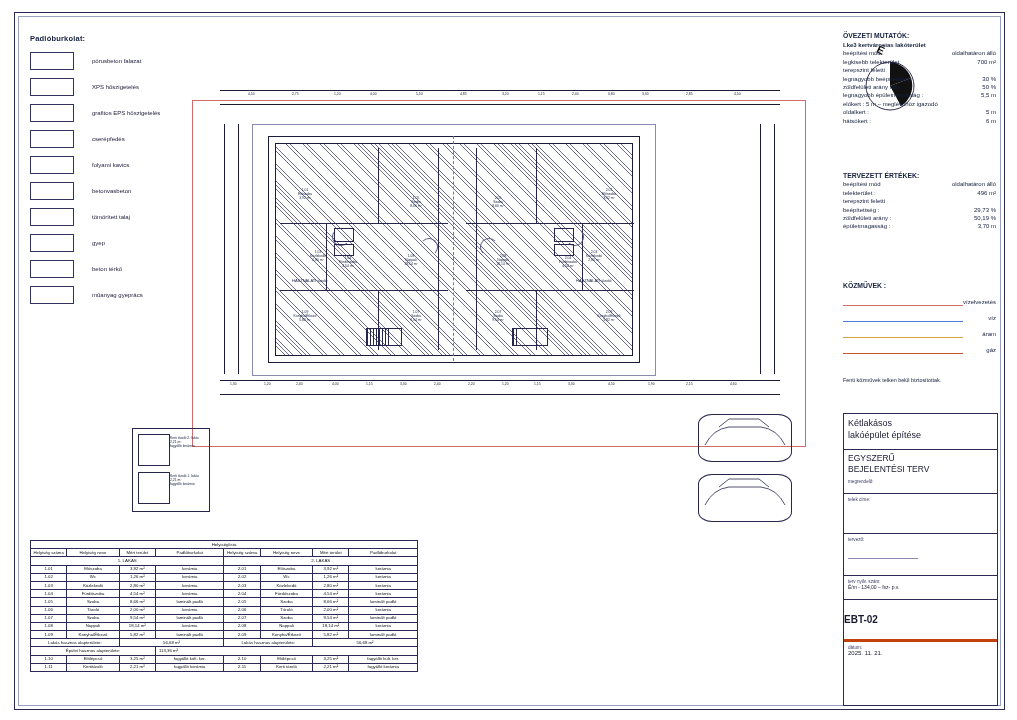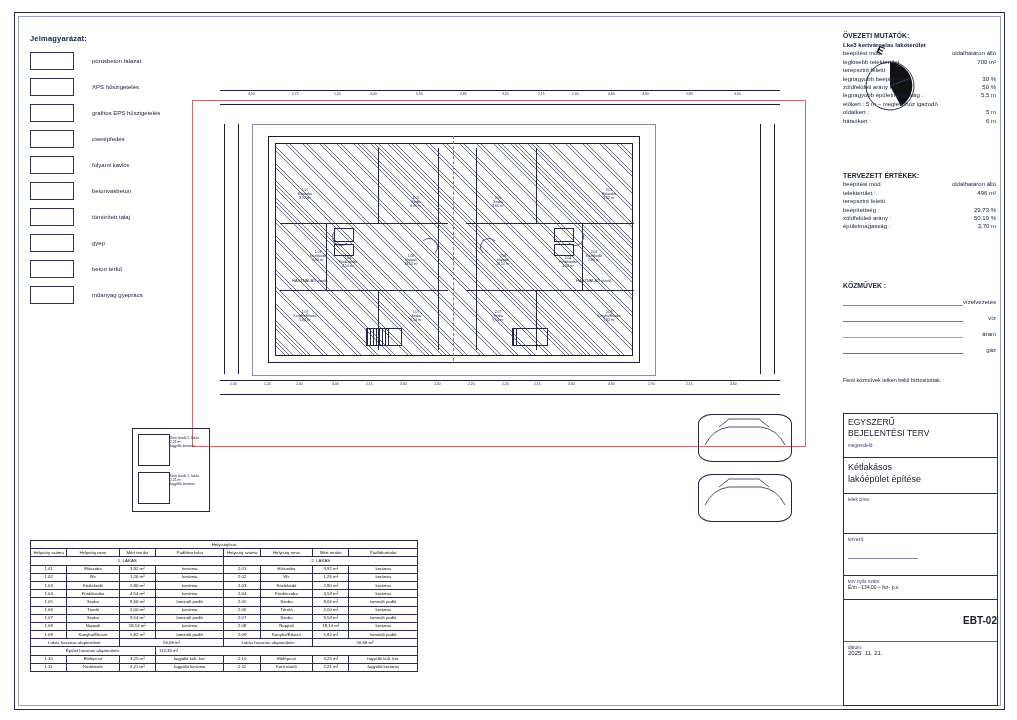--- a/index.html
+++ b/index.html
@@ -75,21 +75,21 @@
   .note{position:absolute;font-size:4px;color:#16213e;}
 </style>
 </head>
 <body>
 
 <div id="sheet">
   <div class="frame"></div>
   <div class="frame2"></div>
 
   <div id="legend">
-    <div class="ltitle">Jelmagyarázat:</div>
+    <div class="ltitle">Padlóburkolat:</div>
 
     <div class="lrow">
       <div class="swatch hatch-diag"></div>
       <div class="lname">pórusbeton falazat</div>
     </div>
     <div class="lrow">
       <div class="swatch hatch-cross"></div>
       <div class="lname">XPS hőszigetelés</div>
     </div>
     <div class="lrow">
@@ -333,42 +333,42 @@
       <div style="position:absolute;right:0;top:0;">áram</div>
     </div>
     <div style="position:relative;height:16px;">
       <div class="uline" style="top:6px;border-top-color:#c8542d;"></div>
       <div style="position:absolute;right:0;top:0;">gáz</div>
     </div>
     <div style="margin-top:14px;font-size:5.4px;">Fenti közművek telken belül biztosítottak.</div>
   </div>
 
   <div id="titleblock">
+    <div class="tb-row" style="height:36px;">
+      <div class="big">Kétlakásos</div>
+      <div class="big">lakóépület építése</div>
+    </div>
     <div class="tb-row" style="height:44px;">
       <div class="mid">EGYSZERŰ</div>
       <div class="mid">BEJELENTÉSI TERV</div>
       <div class="lbl" style="margin-top:4px;">megrendelő:</div>
     </div>
-    <div class="tb-row" style="height:36px;">
-      <div class="big">Kétlakásos</div>
-      <div class="big">lakóépület építése</div>
-    </div>
     <div class="tb-row" style="height:40px;">
       <div class="lbl">telek címe:</div>
     </div>
     <div class="tb-row" style="height:42px;">
       <div class="lbl">tervező:</div>
       <div style="margin-top:16px;border-top:0.6px solid #8a8ab0;width:70px;"></div>
     </div>
     <div class="tb-row" style="height:24px;">
       <div class="lbl">terv nyilv. szám:</div>
       <div class="val" style="font-size:5px;">É/m - 134,00 – fsz- p.v.</div>
     </div>
     <div class="tbsplit" style="height:42px;">
-      <div style="flex:1;border-bottom:1px solid #c2410c;display:flex;align-items:center;justify-content:flex-end;">
+      <div style="flex:1;border-bottom:3px solid #c2410c;display:flex;align-items:center;justify-content:flex-start;">
         <div style="font-size:10px;font-weight:bold;">EBT-02</div>
       </div>
     </div>
     <div class="tb-row" style="height:26px;border-bottom:none;">
       <div class="lbl">dátum:</div>
       <div class="val">2025. 11. 21.</div>
     </div>
   </div>
 
   <div id="roomtable">

